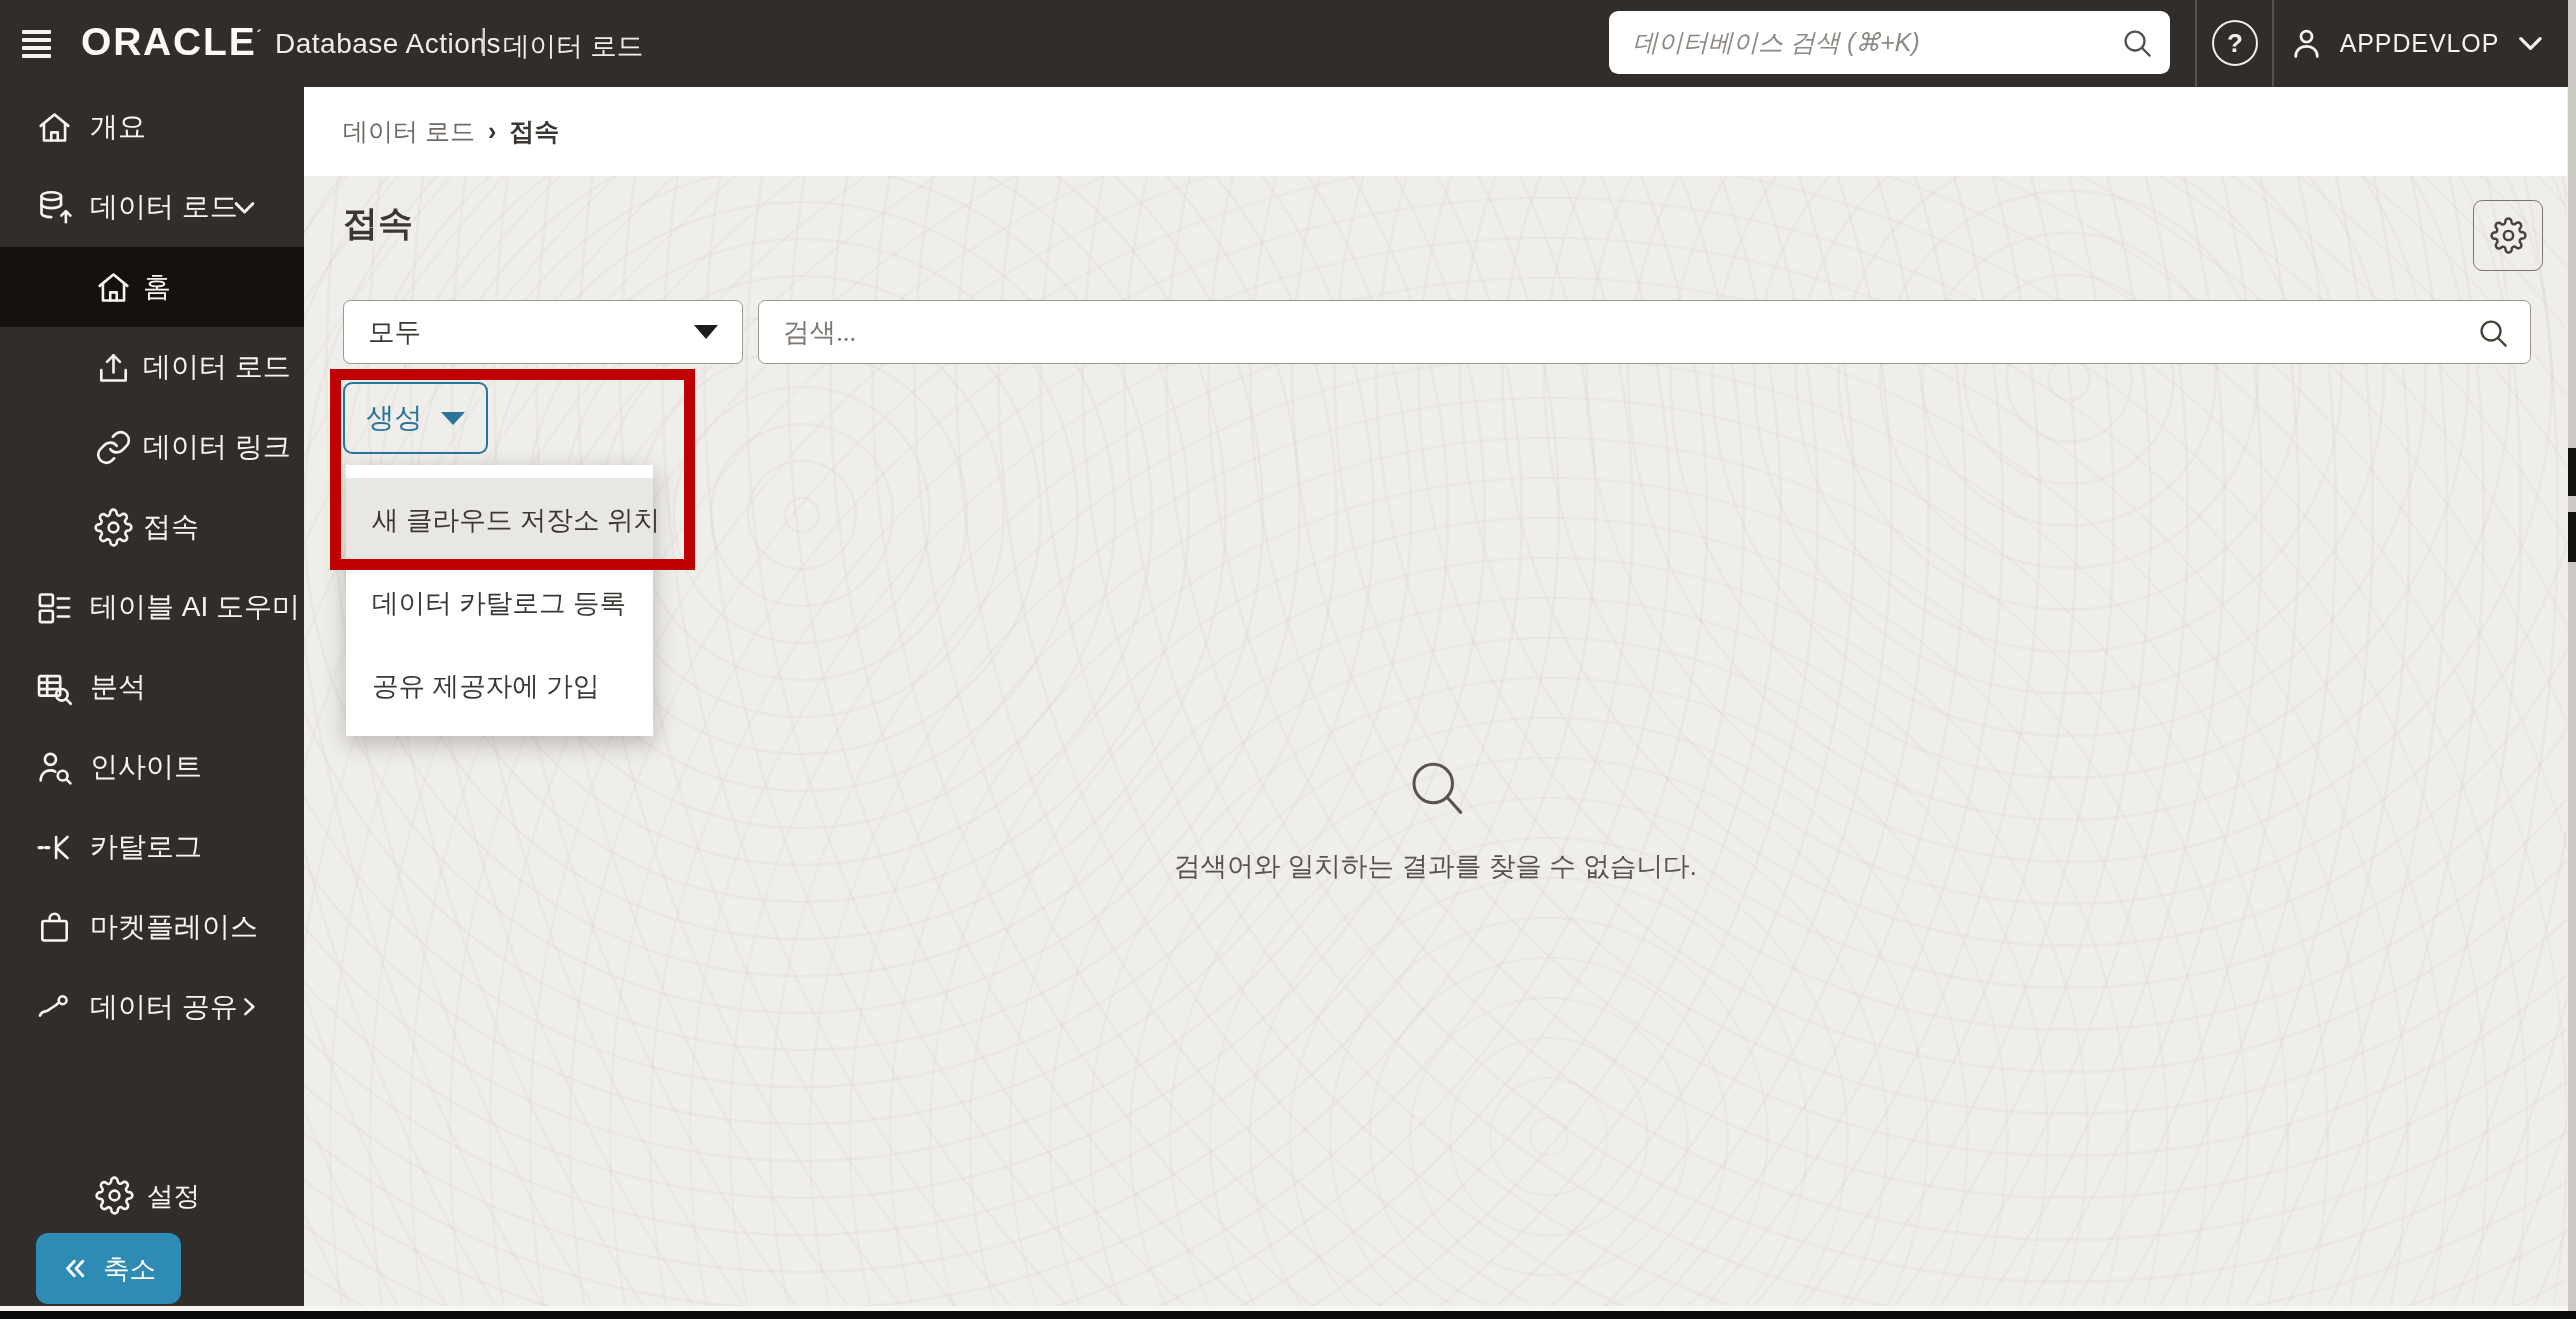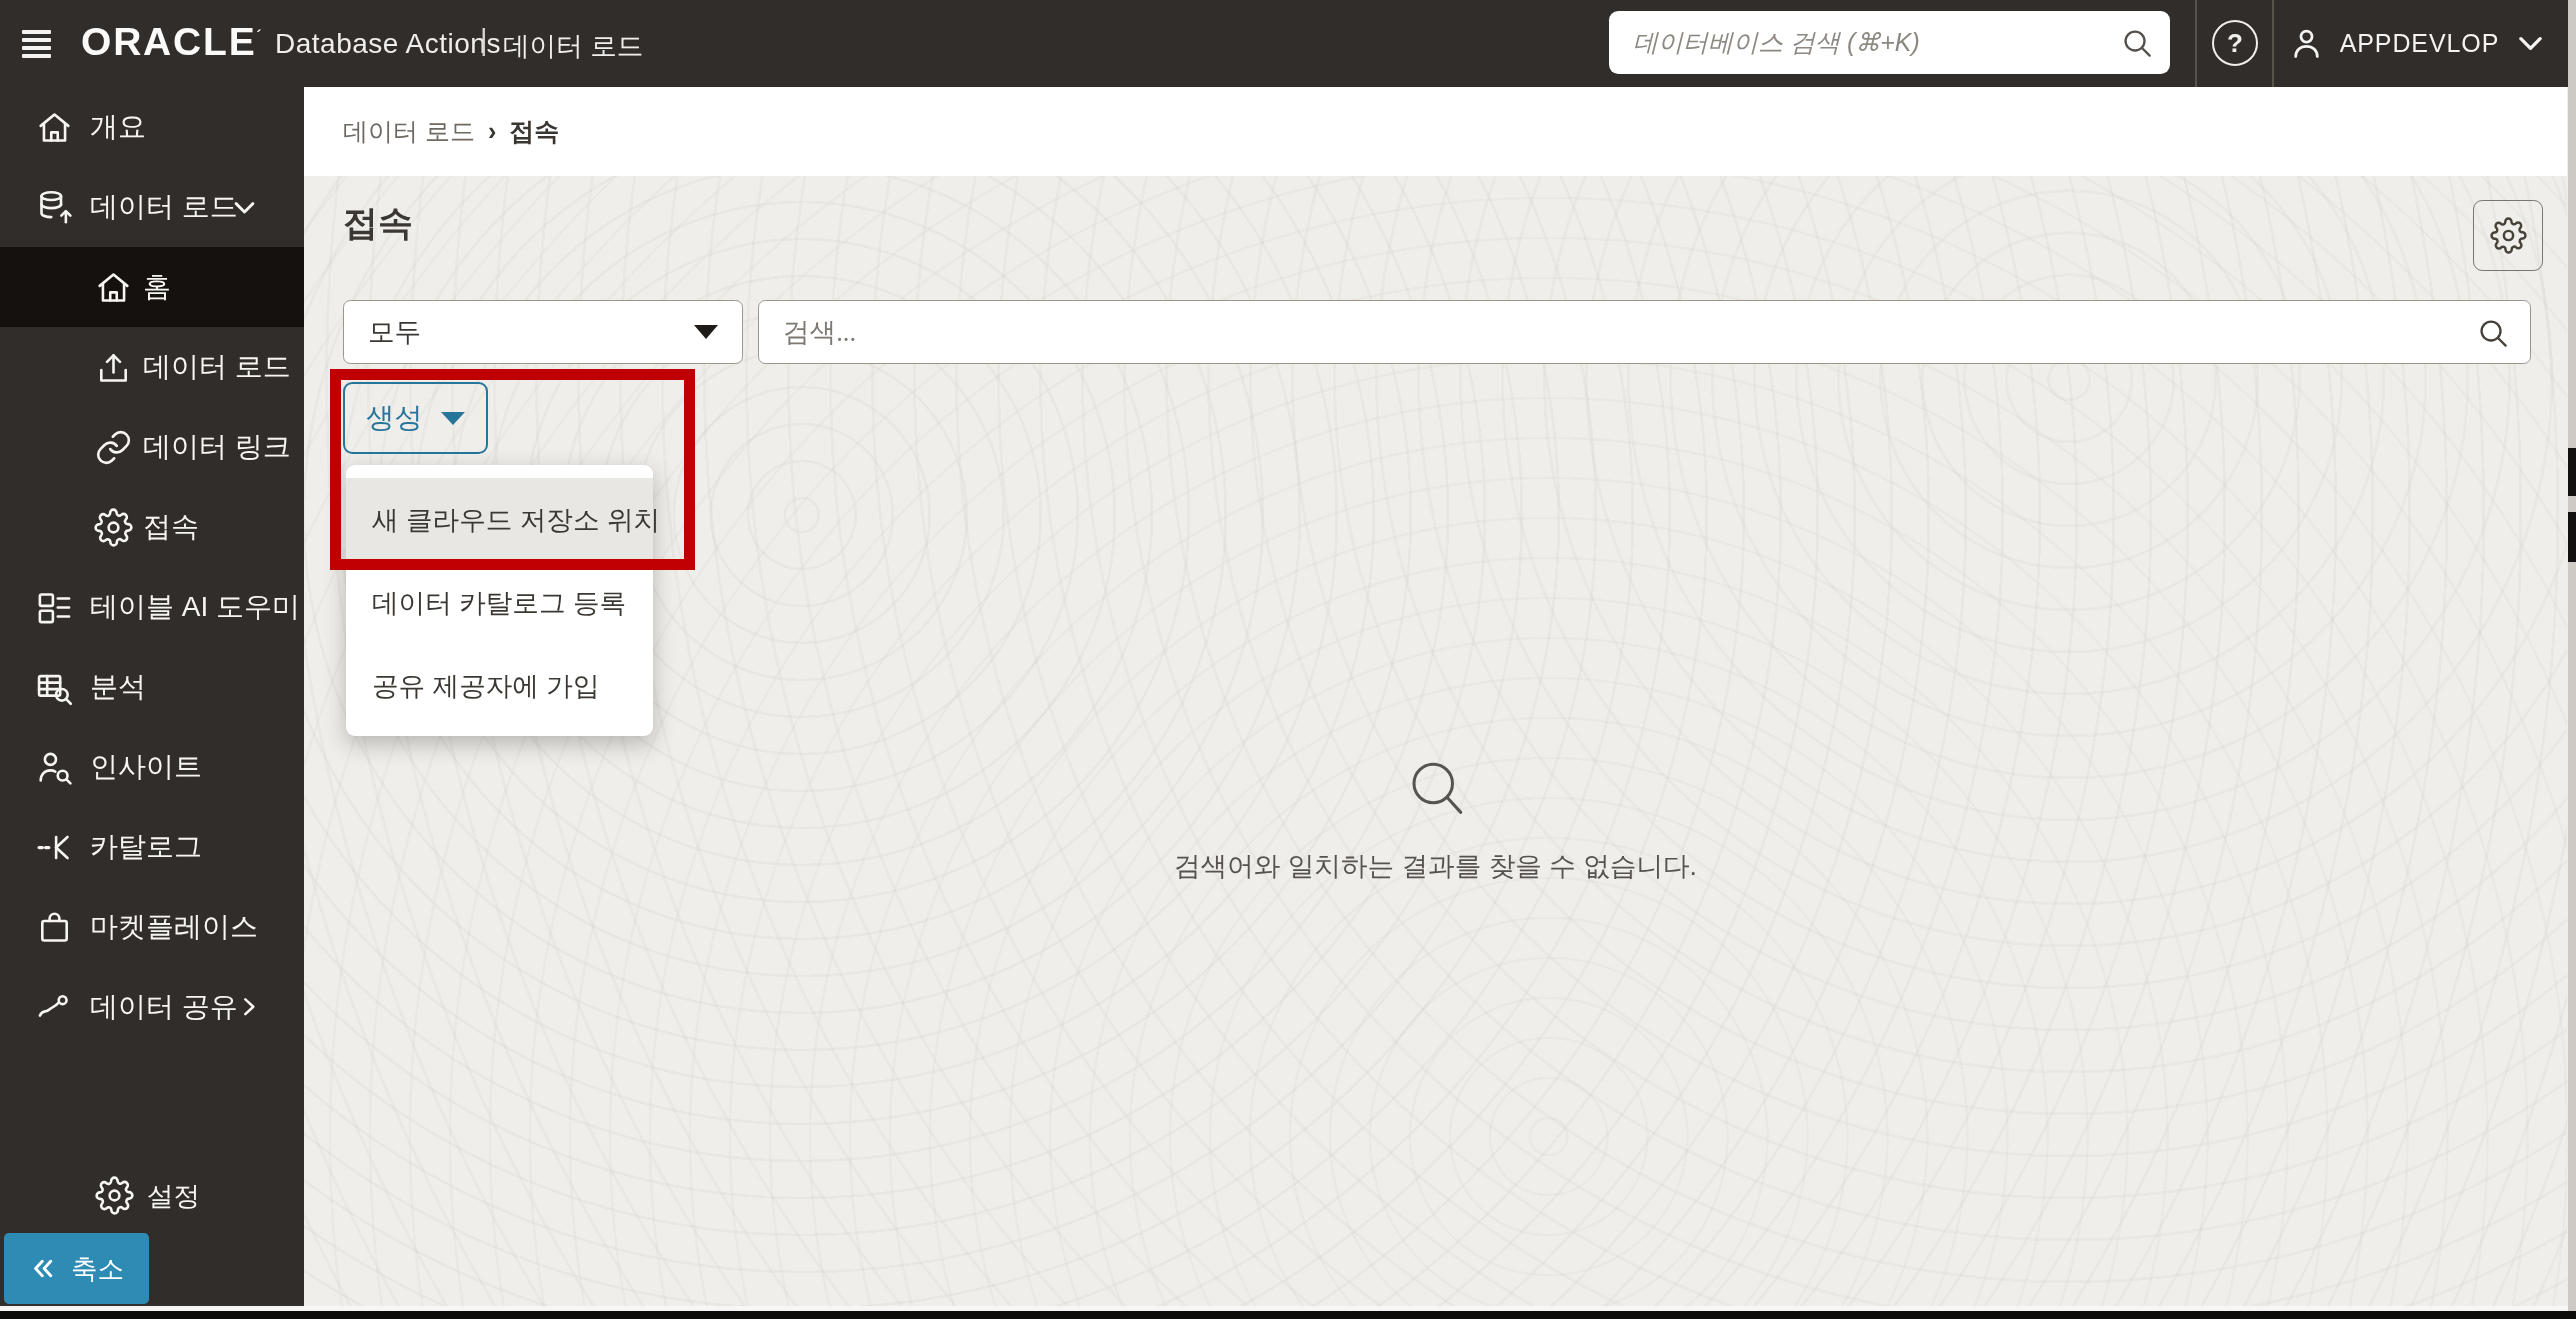--- a/index.html
+++ b/index.html
@@ -32,21 +32,21 @@
   .sv-item .lbl { position:absolute; left:90px; white-space:nowrap; }
   .sv-item.sub .icn { left:94px; }
   .sv-item.sub .lbl { left:143px; }
   .sv-item.selected { background:#15110e; }
   .sv-item .chev { position:absolute; left:229px; width:31px; height:31px; }
   .sv-item .chev2 { position:absolute; left:235px; width:27.5px; height:27.5px; }
   .icn svg, .chev svg, .chev2 svg, .ic svg { width:100%; height:100%; stroke:currentColor; fill:none; stroke-width:1.6; stroke-linecap:round; stroke-linejoin:round; }
   .sidefoot-settings { position:absolute; left:0; top:1079px; width:248px; height:59px; display:flex; align-items:center; color:#f7f5f2; font-size:26.6px; cursor:pointer; }
   .sidefoot-settings .icn { position:absolute; left:95px; width:39px; height:39px; }
   .sidefoot-settings .lbl { position:absolute; left:147px; }
-  .collapsebtn { position:absolute; left:4px; top:1146px; width:145px; height:71px; background:#2e8bb4; border:none; border-radius:5px; color:#fff; font-size:26.6px; font-family:inherit; display:flex; align-items:center; justify-content:center; gap:13px; cursor:pointer; }
+  .collapsebtn { position:absolute; left:36px; top:1146px; width:145px; height:71px; background:#2e8bb4; border:none; border-radius:12px; color:#fff; font-size:26.6px; font-family:inherit; display:flex; align-items:center; justify-content:center; gap:13px; cursor:pointer; }
   .collapsebtn .ic { width:29px; height:29px; }
   .collapsebtn .ic svg { stroke-width:2.4; }
 
   
   .content { position:absolute; left:304px; top:87px; width:2263px; height:1219px; }
   .crumbbar { position:absolute; left:0; top:0; width:100%; height:89px; background:#ffffff; display:flex; align-items:center; padding-left:39px; font-size:25px; }
   .crumbbar .parent { color:#6e6963; cursor:pointer; }
   .crumbbar .sep { color:#3a3632; margin:0 13px; font-weight:700; }
   .crumbbar .current { color:#3a3632; font-weight:700; }
 
@@ -63,21 +63,21 @@
   .filterselect { position:absolute; left:39px; top:124px; width:400px; height:64px; background:#fff; border:1.8px solid #9c968f; border-radius:7.3px; display:flex; align-items:center; padding:0 24px; font-size:26.6px; color:#3a3632; cursor:pointer; }
   .filterselect .tri { margin-left:auto; width:0; height:0; border-left:12px solid transparent; border-right:12px solid transparent; border-top:14.7px solid #1e1b18; }
   .searchfield { position:absolute; left:454px; top:124px; width:1773px; height:64px; background:#fff; border:1.8px solid #9c968f; border-radius:7.3px; display:flex; align-items:center; padding:0 20px 0 24px; }
   .searchfield input { flex:1; border:none; outline:none; font-size:26.6px; color:#3a3632; background:transparent; font-family:Liberation Serif, serif; }
   .searchfield input::placeholder { color:#7d7872; }
   .searchfield .ic { width:35px; height:35px; color:#474239; }
 
   .createbtn { position:absolute; left:39px; top:206px; width:145px; height:72px; border:2.8px solid #27759b; border-radius:9.2px; background:transparent; color:#27759b; display:flex; align-items:center; justify-content:center; gap:18.3px; font-size:28.4px; font-family:inherit; cursor:pointer; }
   .createbtn .tri { width:0; height:0; border-left:12px solid transparent; border-right:12px solid transparent; border-top:13.8px solid #27759b; }
 
-  .createmenu { position:absolute; left:42px; top:289px; width:307px; background:#fff; border-radius:9px; box-shadow:0 7.3px 22px rgba(40,36,32,.28); padding:13px 0 9.2px 0; z-index:5; }
+  .createmenu { position:absolute; left:42px; top:289px; width:307px; background:#fff; border-radius:0; box-shadow:0 7.3px 22px rgba(40,36,32,.28); padding:13px 0 9.2px 0; z-index:5; }
   .createmenu .mitem { height:83px; display:flex; align-items:center; padding:0 26px; font-size:26.6px; color:#3b3733; white-space:nowrap; cursor:pointer; }
   .createmenu .mitem.hover { background:#e9e7e3; }
 
   .annotation { position:absolute; left:26px; top:193px; width:365px; height:201px; border:11px solid #c00000; z-index:10; pointer-events:none; }
 
   .emptystate { position:absolute; left:0; top:578px; width:100%; display:flex; flex-direction:column; align-items:center; gap:24px; color:#57534e; }
   .emptystate .ic { width:66px; height:70px; }
   .emptystate .ic svg { stroke-width:1.1; }
   .emptystate .msg { font-size:26.6px; color:#56524d; }
 

